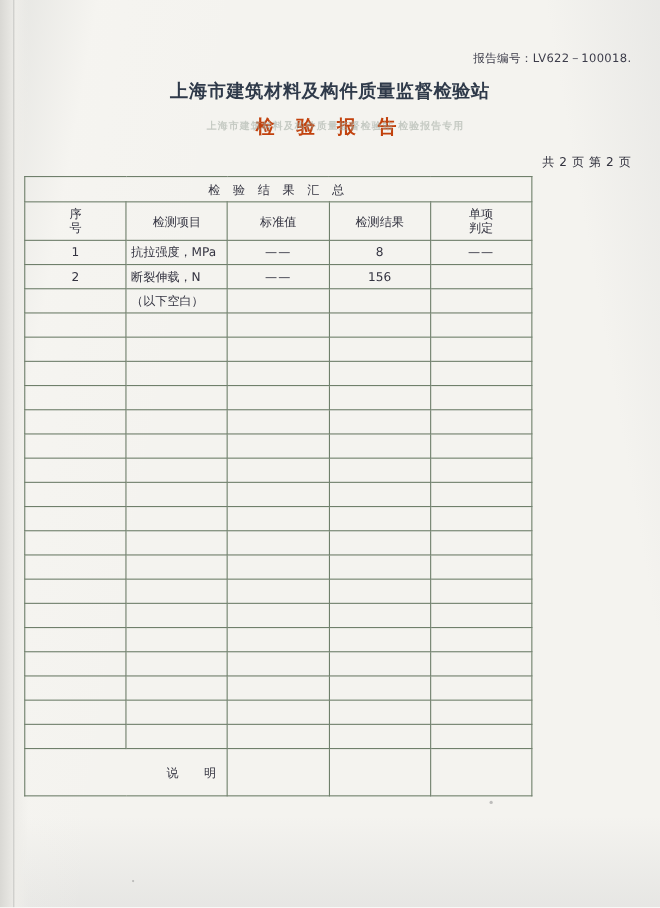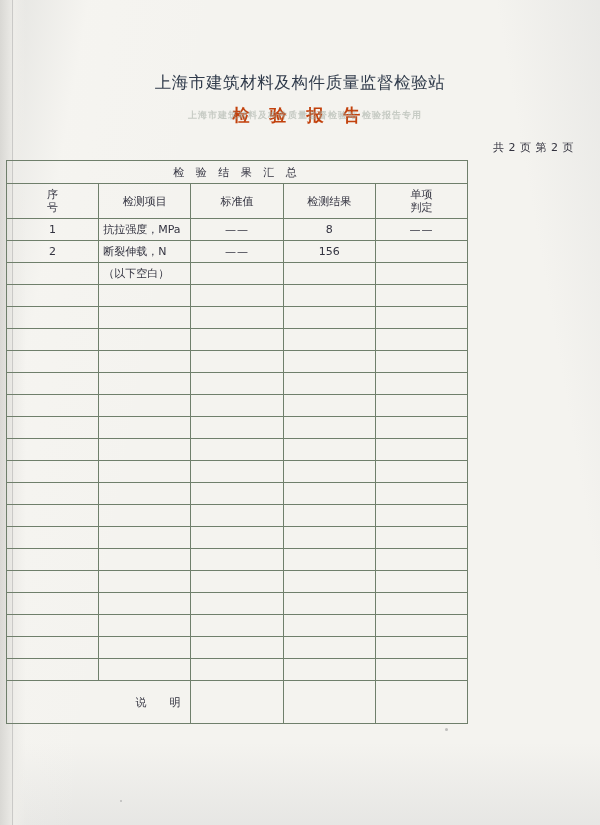--- a/index.html
+++ b/index.html
@@ -53,21 +53,21 @@
 
   .title-block {
     position: absolute;
     top: 72px;
     left: 0;
     right: 0;
     text-align: center;
   }
   .title-main {
     font-family: "DejaVu Sans", "Liberation Sans", sans-serif;
-    font-weight: normal;
+    font-weight: bold;
     font-size: 16.5px;
     color: #2f3a4a;
     letter-spacing: 0.6px;
   }
   .title-sub {
     margin-top: 10px;
     font-weight: bold;
     font-size: 17px;
     color: #c2410c;
     letter-spacing: 7px;
@@ -93,21 +93,21 @@
     position: absolute;
     top: 140px;
     right: 26px;
     font-size: 11px;
     color: #33333f;
     letter-spacing: 0.5px;
   }
 
   .table-wrap {
     position: absolute;
-    left: 6px;
+    left: 22px;
     top: 160px;
     width: 462px;
   }
   table.rpt {
     border-collapse: collapse;
     width: 100%;
     table-layout: fixed;
   }
   table.rpt td {
     border: 1px solid #6f7f6b;
@@ -167,20 +167,23 @@
   .speck.s1 { left: 445px; top: 728px; width: 3px; height: 3px; }
   .speck.s2 { left: 120px; top: 800px; width: 2px; height: 2px; }
 </style>
 </head>
 <body>
 
 <div class="page">
   <div class="paper-tint"></div>
   <div class="edge-left"></div>
 
+  <div class="report-no">
+    <span>报告编号：</span><span>LV622－100018.</span>
+  </div>
 
   <div class="title-block">
     <div class="title-main">上海市建筑材料及构件质量监督检验站</div>
     <div class="title-sub">检 验 报 告</div>
   </div>
 
   <div class="watermark">上海市建筑材料及构件质量监督检验站 检验报告专用</div>
 
   <div class="page-count">共 2 页 第 2 页</div>
 

